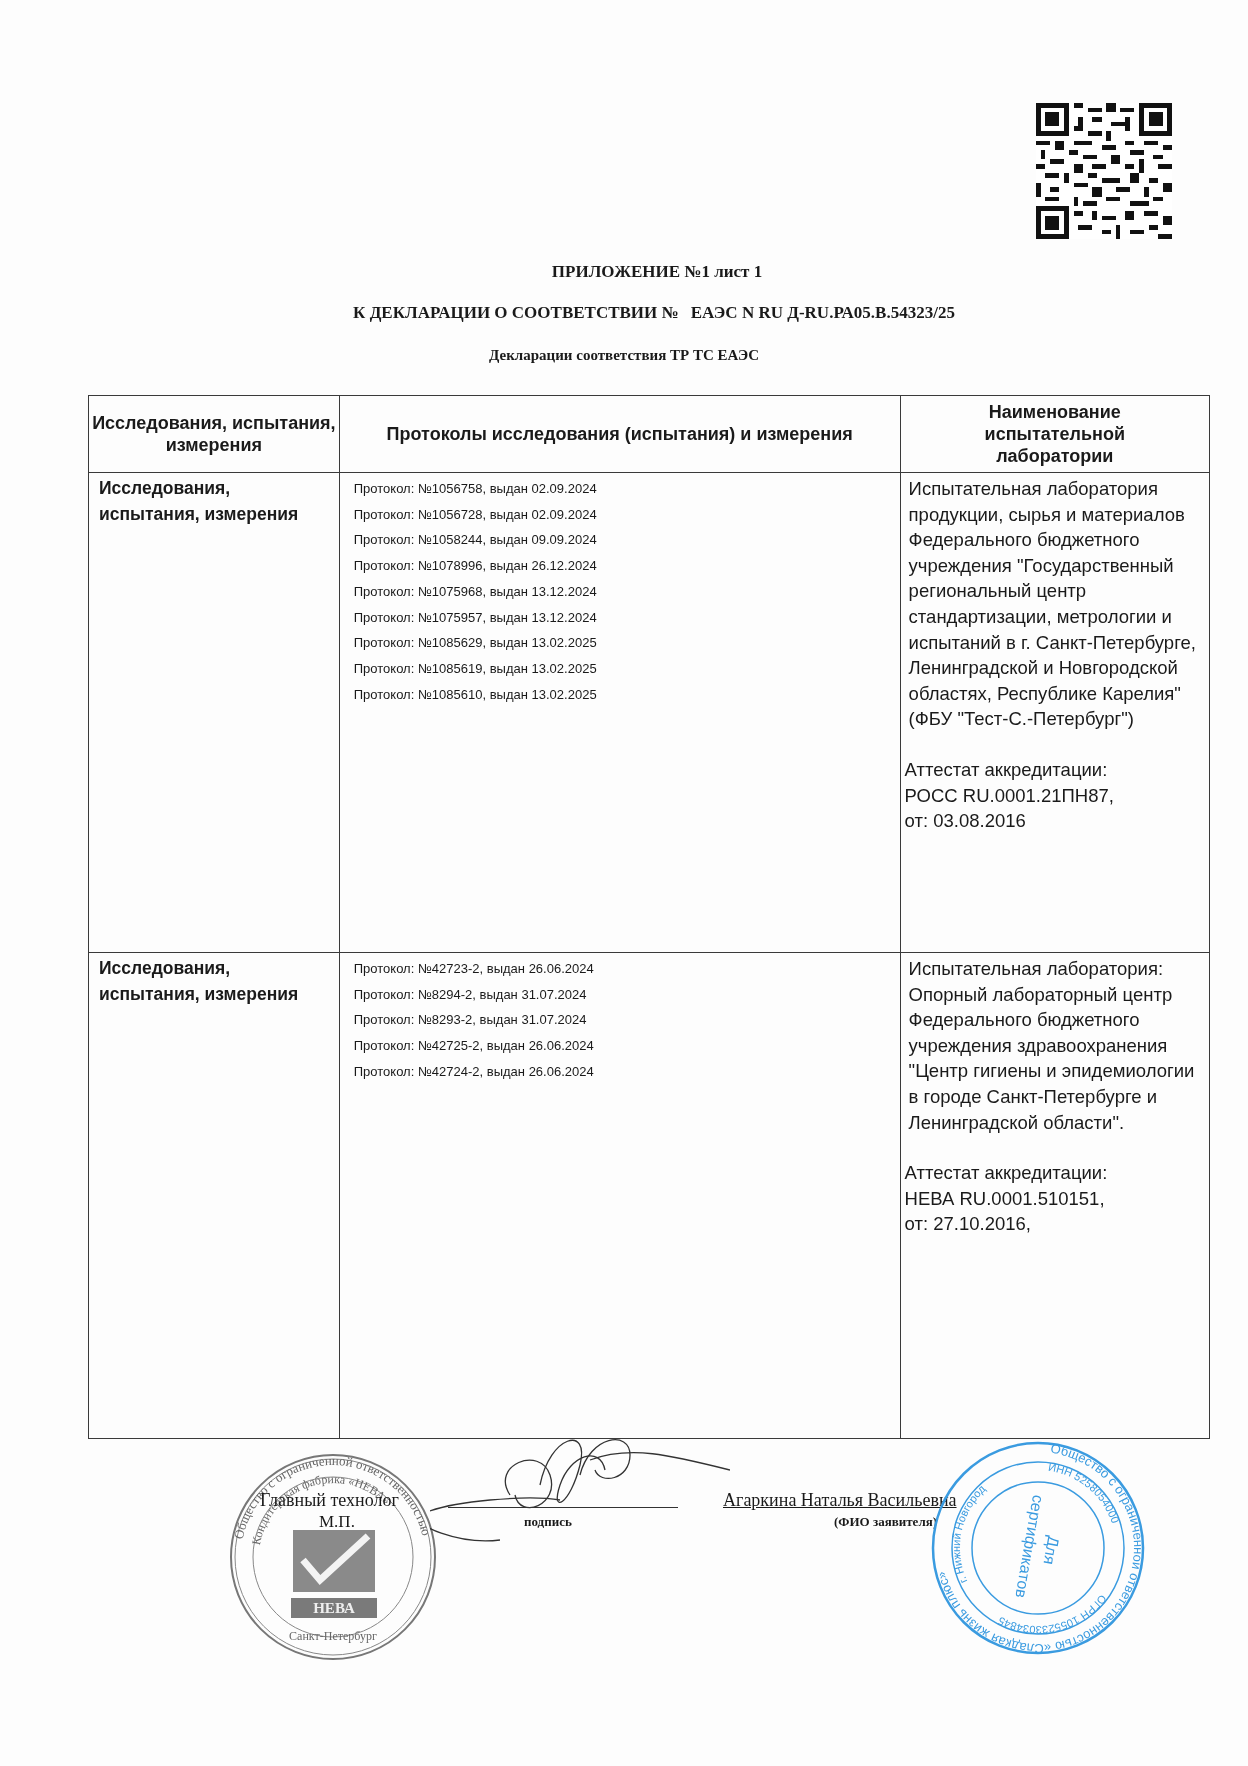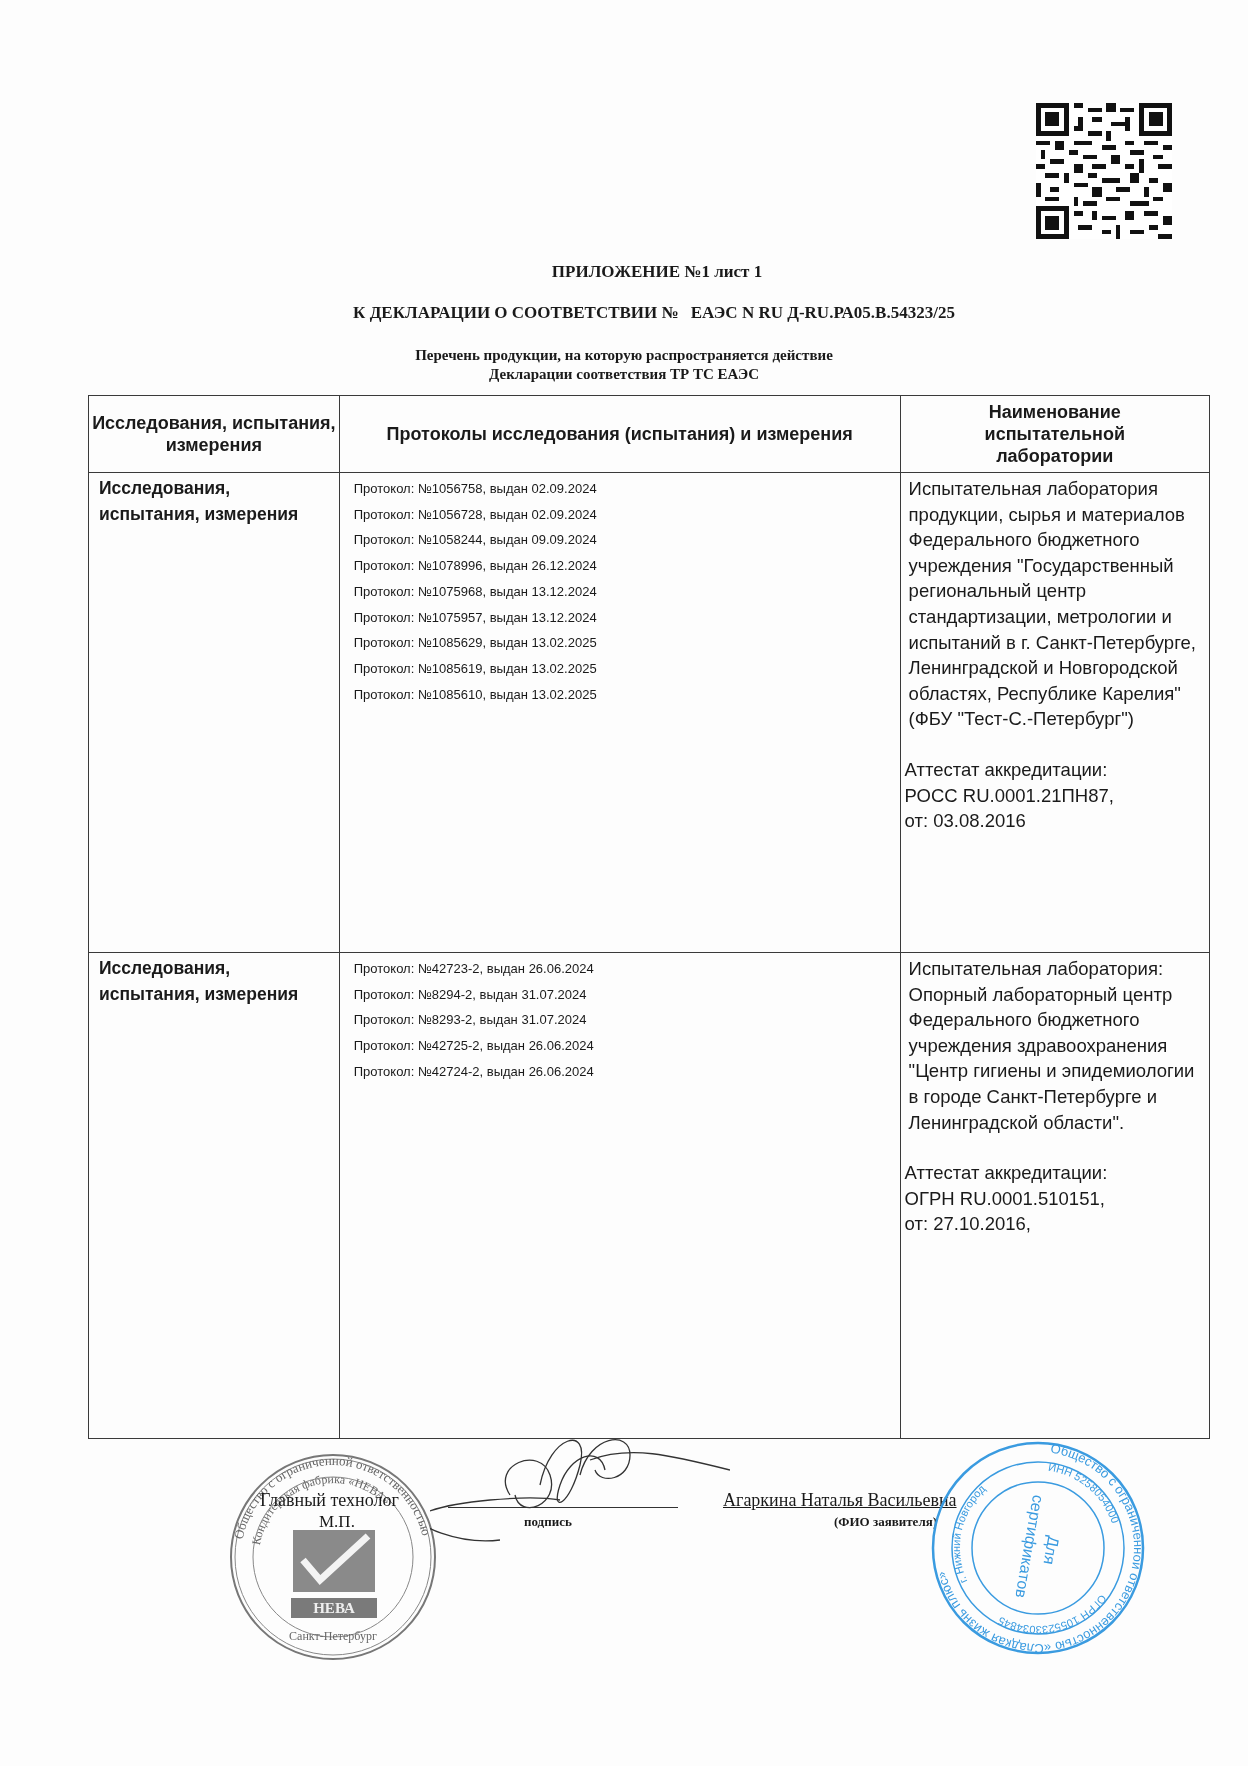--- a/index.html
+++ b/index.html
@@ -113,21 +113,20 @@
       <rect x="24" y="26" width="2" height="1"></rect>
       <rect x="26" y="28" width="3" height="1"></rect>
   </g>
 </svg>
 
 <div class="title1">ПРИЛОЖЕНИЕ №1 лист 1</div>
 <div class="title2">
   <span>К ДЕКЛАРАЦИИ О СООТВЕТСТВИИ №</span><span class="num">ЕАЭС N RU Д-RU.РА05.В.54323/25</span>
 </div>
 <div class="subtitle">
-  <div>Перечень продукции, на которую распространяется действие</div>
   <div>Декларации соответствия ТР ТС ЕАЭС</div>
 </div>
 
 <table class="main">
   <tbody>
       <tr>
     <th class="c1">Исследования, испытания, измерения</th>
     <th class="c2">
           <div style="padding:0 40px">Протоколы исследования (испытания) и измерения</div>
         </th>
@@ -166,21 +165,21 @@
       <div>Протокол: №42723-2, выдан 26.06.2024</div>
       <div>Протокол: №8294-2, выдан 31.07.2024</div>
       <div>Протокол: №8293-2, выдан 31.07.2024</div>
       <div>Протокол: №42725-2, выдан 26.06.2024</div>
       <div>Протокол: №42724-2, выдан 26.06.2024</div>
     </td>
     <td class="lab">
       <div style="padding:0 4px">Испытательная лаборатория: Опорный лабораторный центр Федерального бюджетного учреждения здравоохранения "Центр гигиены и эпидемиологии в городе Санкт-Петербурге и Ленинградской области".</div>
       <div class="gap"></div>
       <div>Аттестат аккредитации:</div>
-      <div>ОГРН RU.0001.510151,</div>
+      <div>НЕВА RU.0001.510151,</div>
       <div>от: 27.10.2016,</div>
     </td>
   </tr>
 </tbody>
   </table>
 
 <svg class="stamp-left" viewBox="0 0 210 210">
   <defs>
     <path id="arcL1" d="M 105,105 m -92,0 a 92,92 0 1,1 184,0 a 92,92 0 1,1 -184,0"></path>
     <path id="arcL2" d="M 105,105 m -74,0 a 74,74 0 1,1 148,0"></path>

